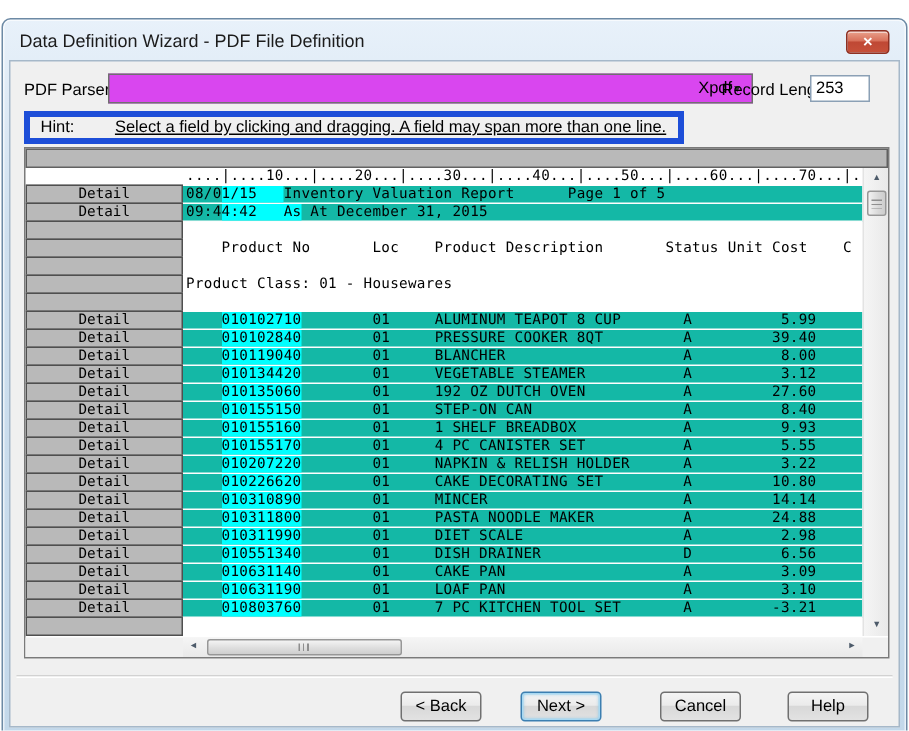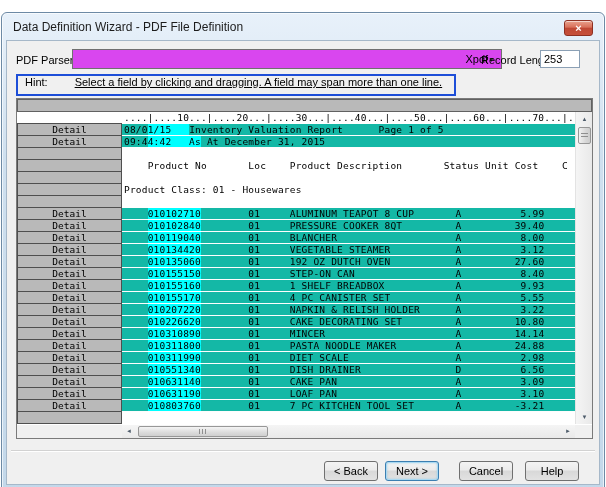--- a/index.html
+++ b/index.html
@@ -29,22 +29,22 @@
   .combo{position:absolute;left:65px;top:8px;width:430px;height:20px;background:#d946ef;
     border:1px solid #707070;box-sizing:border-box;font-size:11px;
     display:flex;align-items:center;padding:0 4px;cursor:default;text-align:right;}
   .combo .combo-value{flex:1;}
   .combo .combo-arrow{font-size:7px;color:#333;padding-right:2px;}
   .textbox{position:absolute;left:533px;top:9px;width:40px;height:18px;
     border:1px solid #8ba0b5;box-sizing:border-box;background:#fff;
     font-size:11px;padding:0 3px;font-family:"Liberation Sans",sans-serif;}
 
   .hintbox{position:absolute;left:9px;top:33px;width:440px;height:22px;
-    border:2px solid #1d4ed8;box-sizing:border-box;background:#f0f0f0;
-    display:flex;align-items:flex-start;}
+    border:4px solid #1d4ed8;box-sizing:border-box;background:#f0f0f0;
+    display:flex;align-items:center;}
   .hint-label{font-size:11px;margin-left:7px;}
   .hint-text{font-size:11px;margin-left:27px;text-decoration:underline;}
 
   
   .grid{position:absolute;left:9px;top:57px;width:577px;height:341px;
     border:1px solid #7a7a7a;box-sizing:border-box;background:#ffffff;}
   .grid-topstrip{position:absolute;left:0;top:0;right:0;height:13px;
     background:#b9b9b9;border:1px solid #616161;box-sizing:border-box;}
   .grid-rows{position:absolute;left:0;top:13px;width:558px;height:312px;overflow:hidden;}
   .grid-row{height:12px;display:flex;}
@@ -81,21 +81,21 @@
     background:linear-gradient(#f4f4f4,#dcdcdc 60%,#cfcfcf);
     border:1px solid #979797;border-radius:2px;box-sizing:border-box;}
   .h-grip{position:absolute;left:50%;top:2px;margin-left:-4px;width:8px;height:5px;
     background:repeating-linear-gradient(to right,#8f8f8f 0 1px,transparent 1px 3px);}
   .v-grip{position:absolute;top:50%;left:2px;margin-top:-3px;height:6px;width:7px;
     background:repeating-linear-gradient(to bottom,#8f8f8f 0 1px,transparent 1px 3px);}
 
   
   .separator{position:absolute;left:4px;right:4px;top:409px;height:0;
     border-top:1px solid #d2d2d2;border-bottom:1px solid #ffffff;}
-  .buttons{position:absolute;right:20px;top:420px;height:20px;display:flex;}
+  .buttons{position:absolute;right:20px;top:420px;height:20px;display:flex;gap:19px;}
   .btn{height:20px;min-width:54px;margin-left:12px;border:1px solid #707070;border-radius:3px;
     background:linear-gradient(#f4f4f4,#ebebeb 45%,#d8d8d8 50%,#e2e2e2);
     font-size:11px;font-family:"Liberation Sans",sans-serif;color:#000;padding:0 8px;cursor:default;}
   .btn.focused{border-color:#3c7fb1;
     box-shadow:0 0 0 1px #a9d9f2 inset,0 0 3px #61b5e0 inset;margin-left:7px;margin-right:8px;}
 </style>
 </head>
 <body>
 
 <div class="window">

